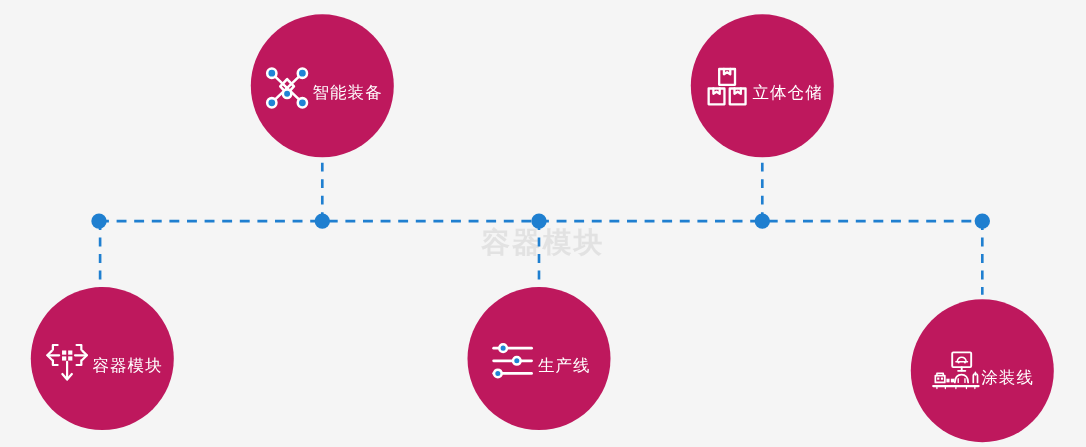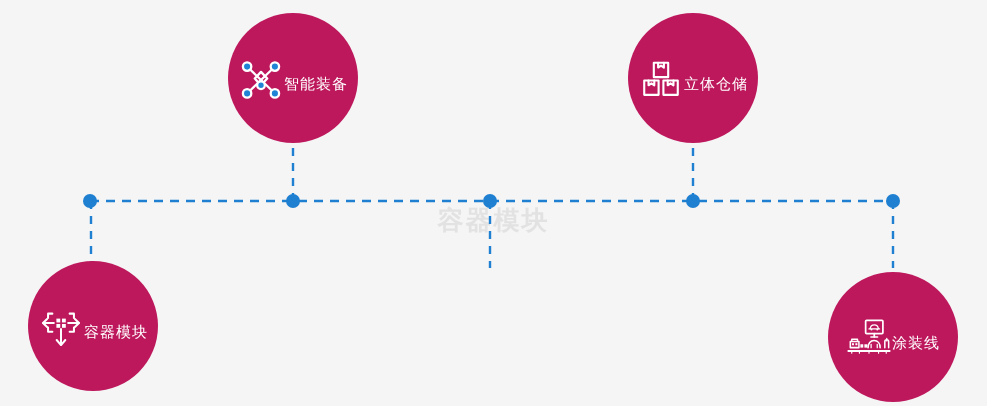--- a/index.html
+++ b/index.html
@@ -173,20 +173,36 @@
         <path d="M31.5 18.8 H42.5"></path>
         <path d="M38.5 14.6 L42.8 18.8 L38.5 23.0"></path>
 
         <path d="M24 25 V41.5"></path>
         <path d="M19.5 36.5 L24 41.8 L28.5 36.5"></path>
       </svg>
     </span>
     <span class="label">容器模块</span>
   </div>
 
+  <div class="node node-production">
+    <span class="icon">
+      <svg viewBox="0 0 48 48" fill="none" stroke="#ffffff" stroke-width="2.6" stroke-linecap="round">
+
+        <line x1="6" y1="12" x2="42" y2="12"></line>
+        <circle cx="15" cy="12" r="3.6" fill="#1f84d6" stroke-width="2.4"></circle>
+
+        <line x1="6" y1="24" x2="42" y2="24"></line>
+        <circle cx="28" cy="24" r="3.6" fill="#1f84d6" stroke-width="2.4"></circle>
+
+        <line x1="6" y1="36" x2="42" y2="36"></line>
+        <circle cx="10" cy="36" r="3.6" fill="#1f84d6" stroke-width="2.4"></circle>
+      </svg>
+    </span>
+    <span class="label">生产线</span>
+  </div>
 
   <div class="node node-painting">
     <span class="icon">
       <svg viewBox="0 0 48 48" fill="none" stroke="#ffffff" stroke-width="1.8" stroke-linecap="round" stroke-linejoin="round">
 
         <rect x="20.5" y="4.5" width="18" height="14" rx="1"></rect>
 
         <path d="M24 13.5 h11" stroke-width="1.4"></path>
         <path d="M25.2 13.2 c0.4 -2.6 1.6 -4 4.3 -4 c2.7 0 3.9 1.4 4.3 4" stroke-width="1.4"></path>
         <circle cx="26.6" cy="14.2" r="1.0" fill="#ffffff" stroke="none"></circle>

